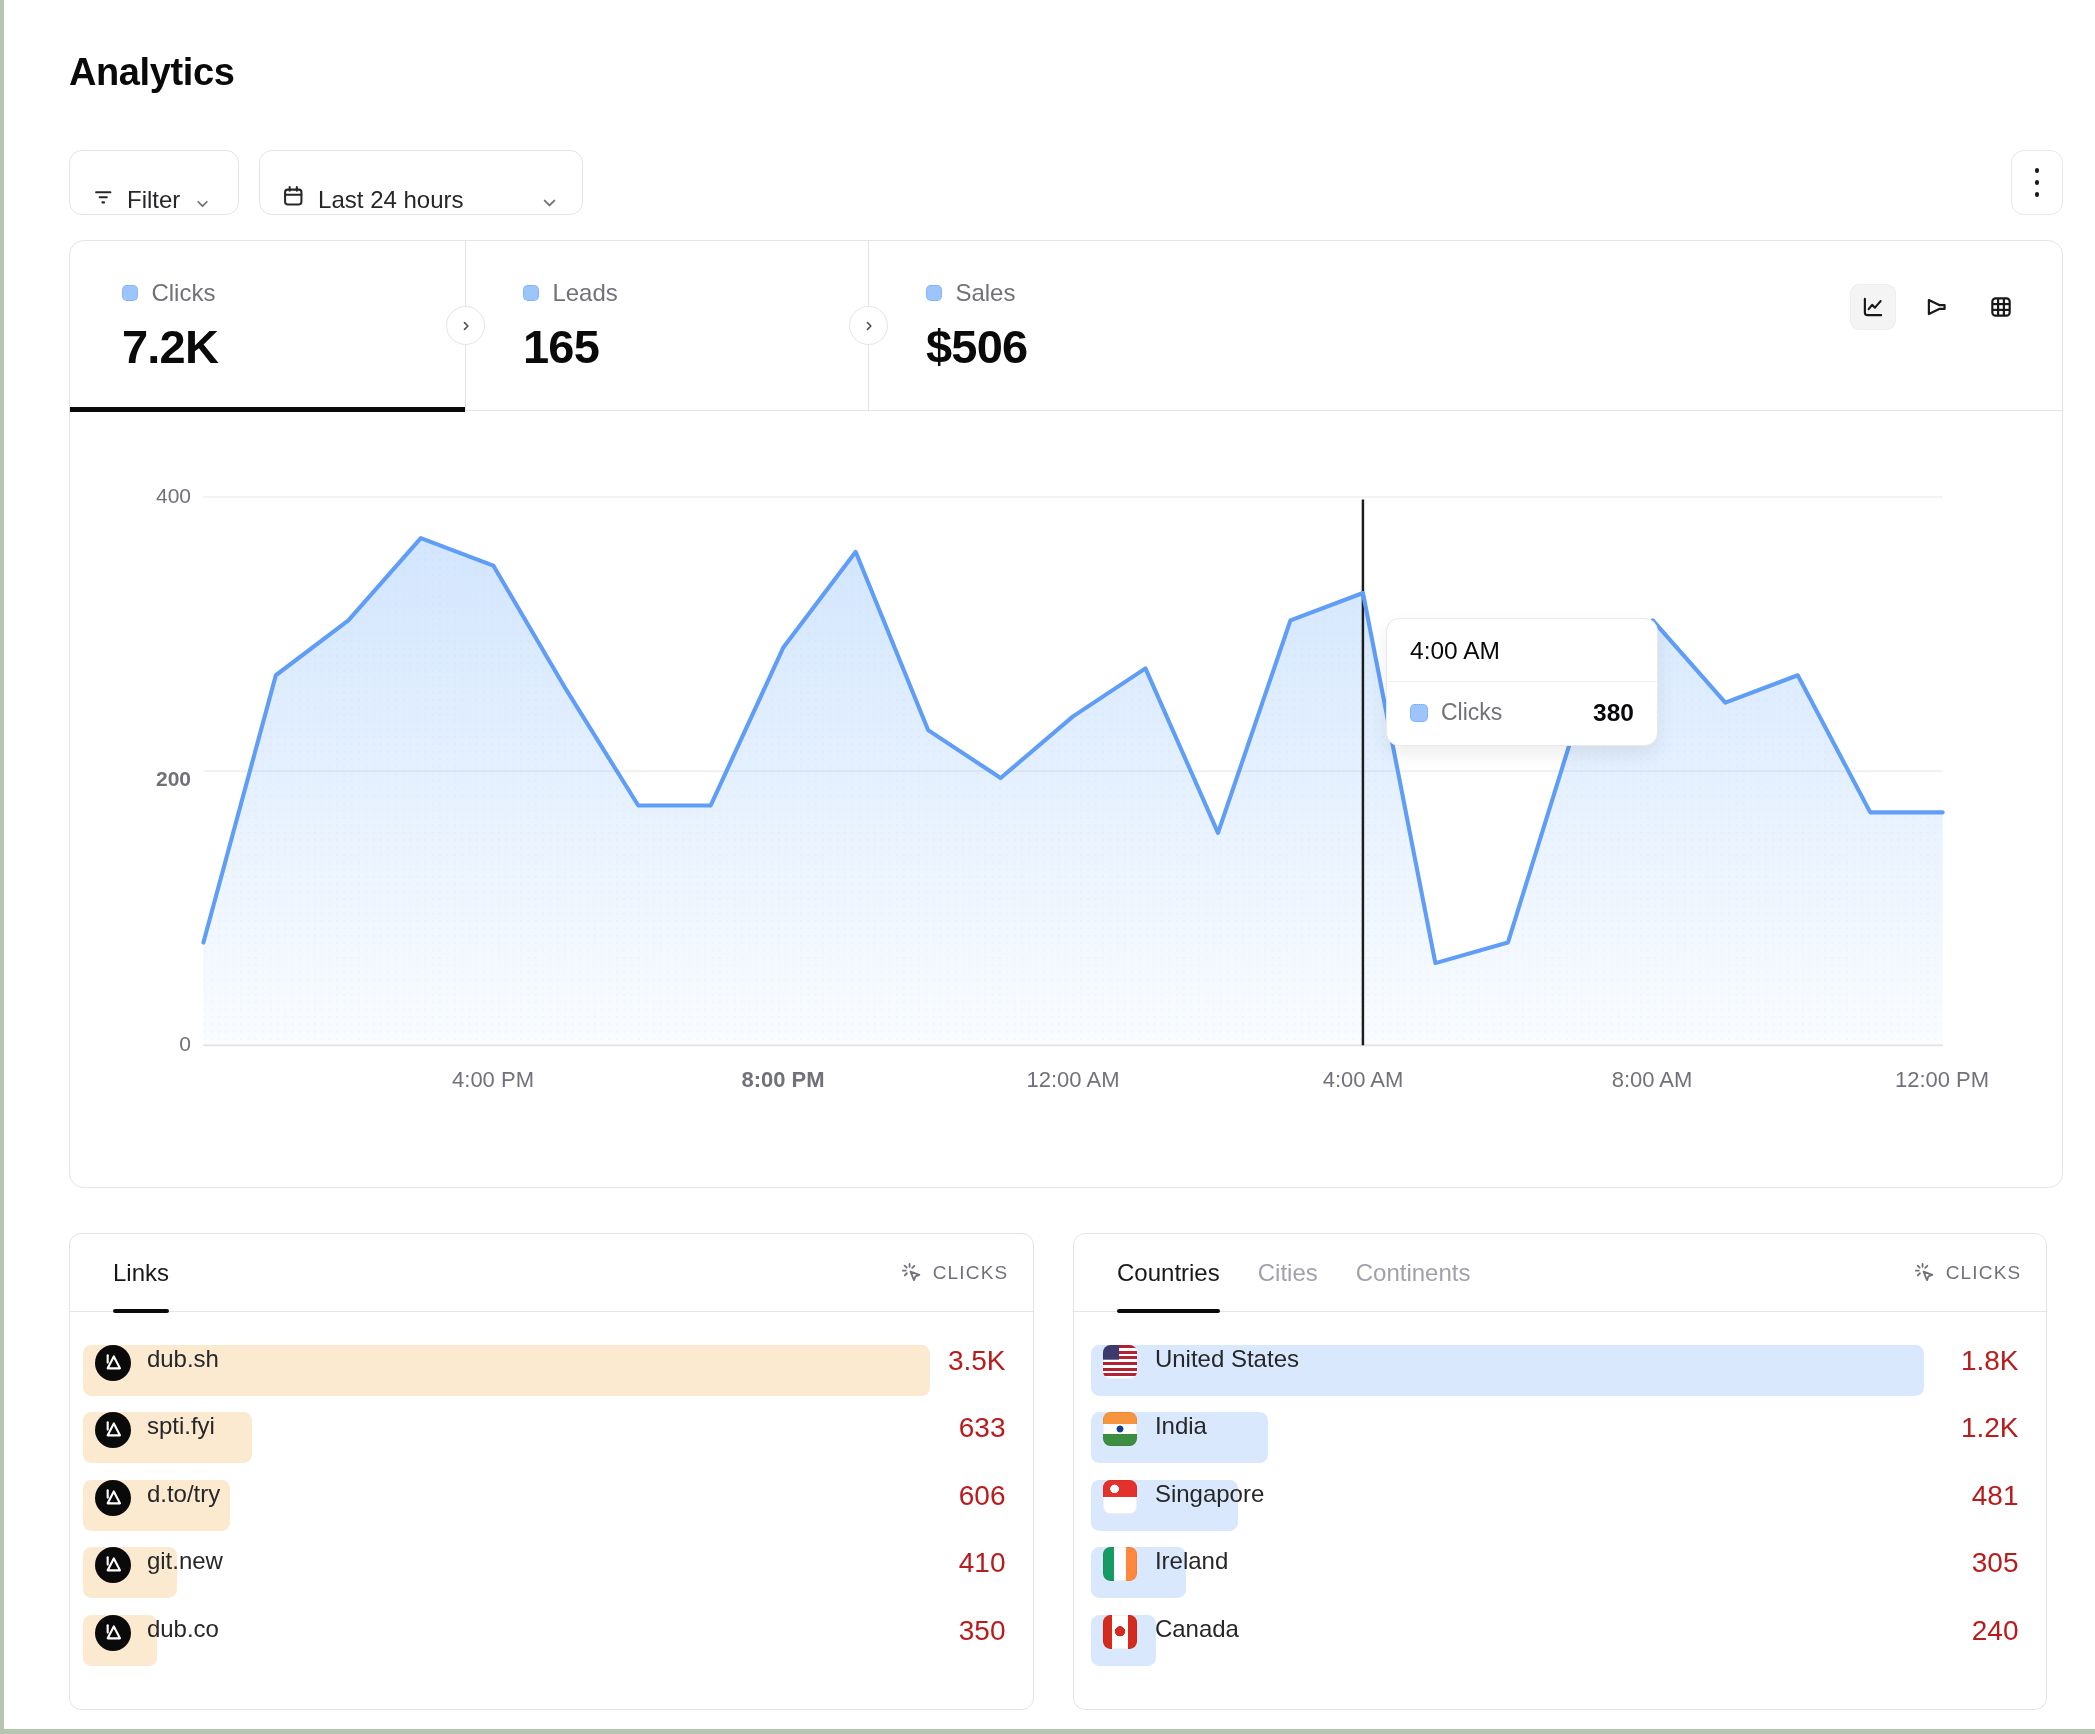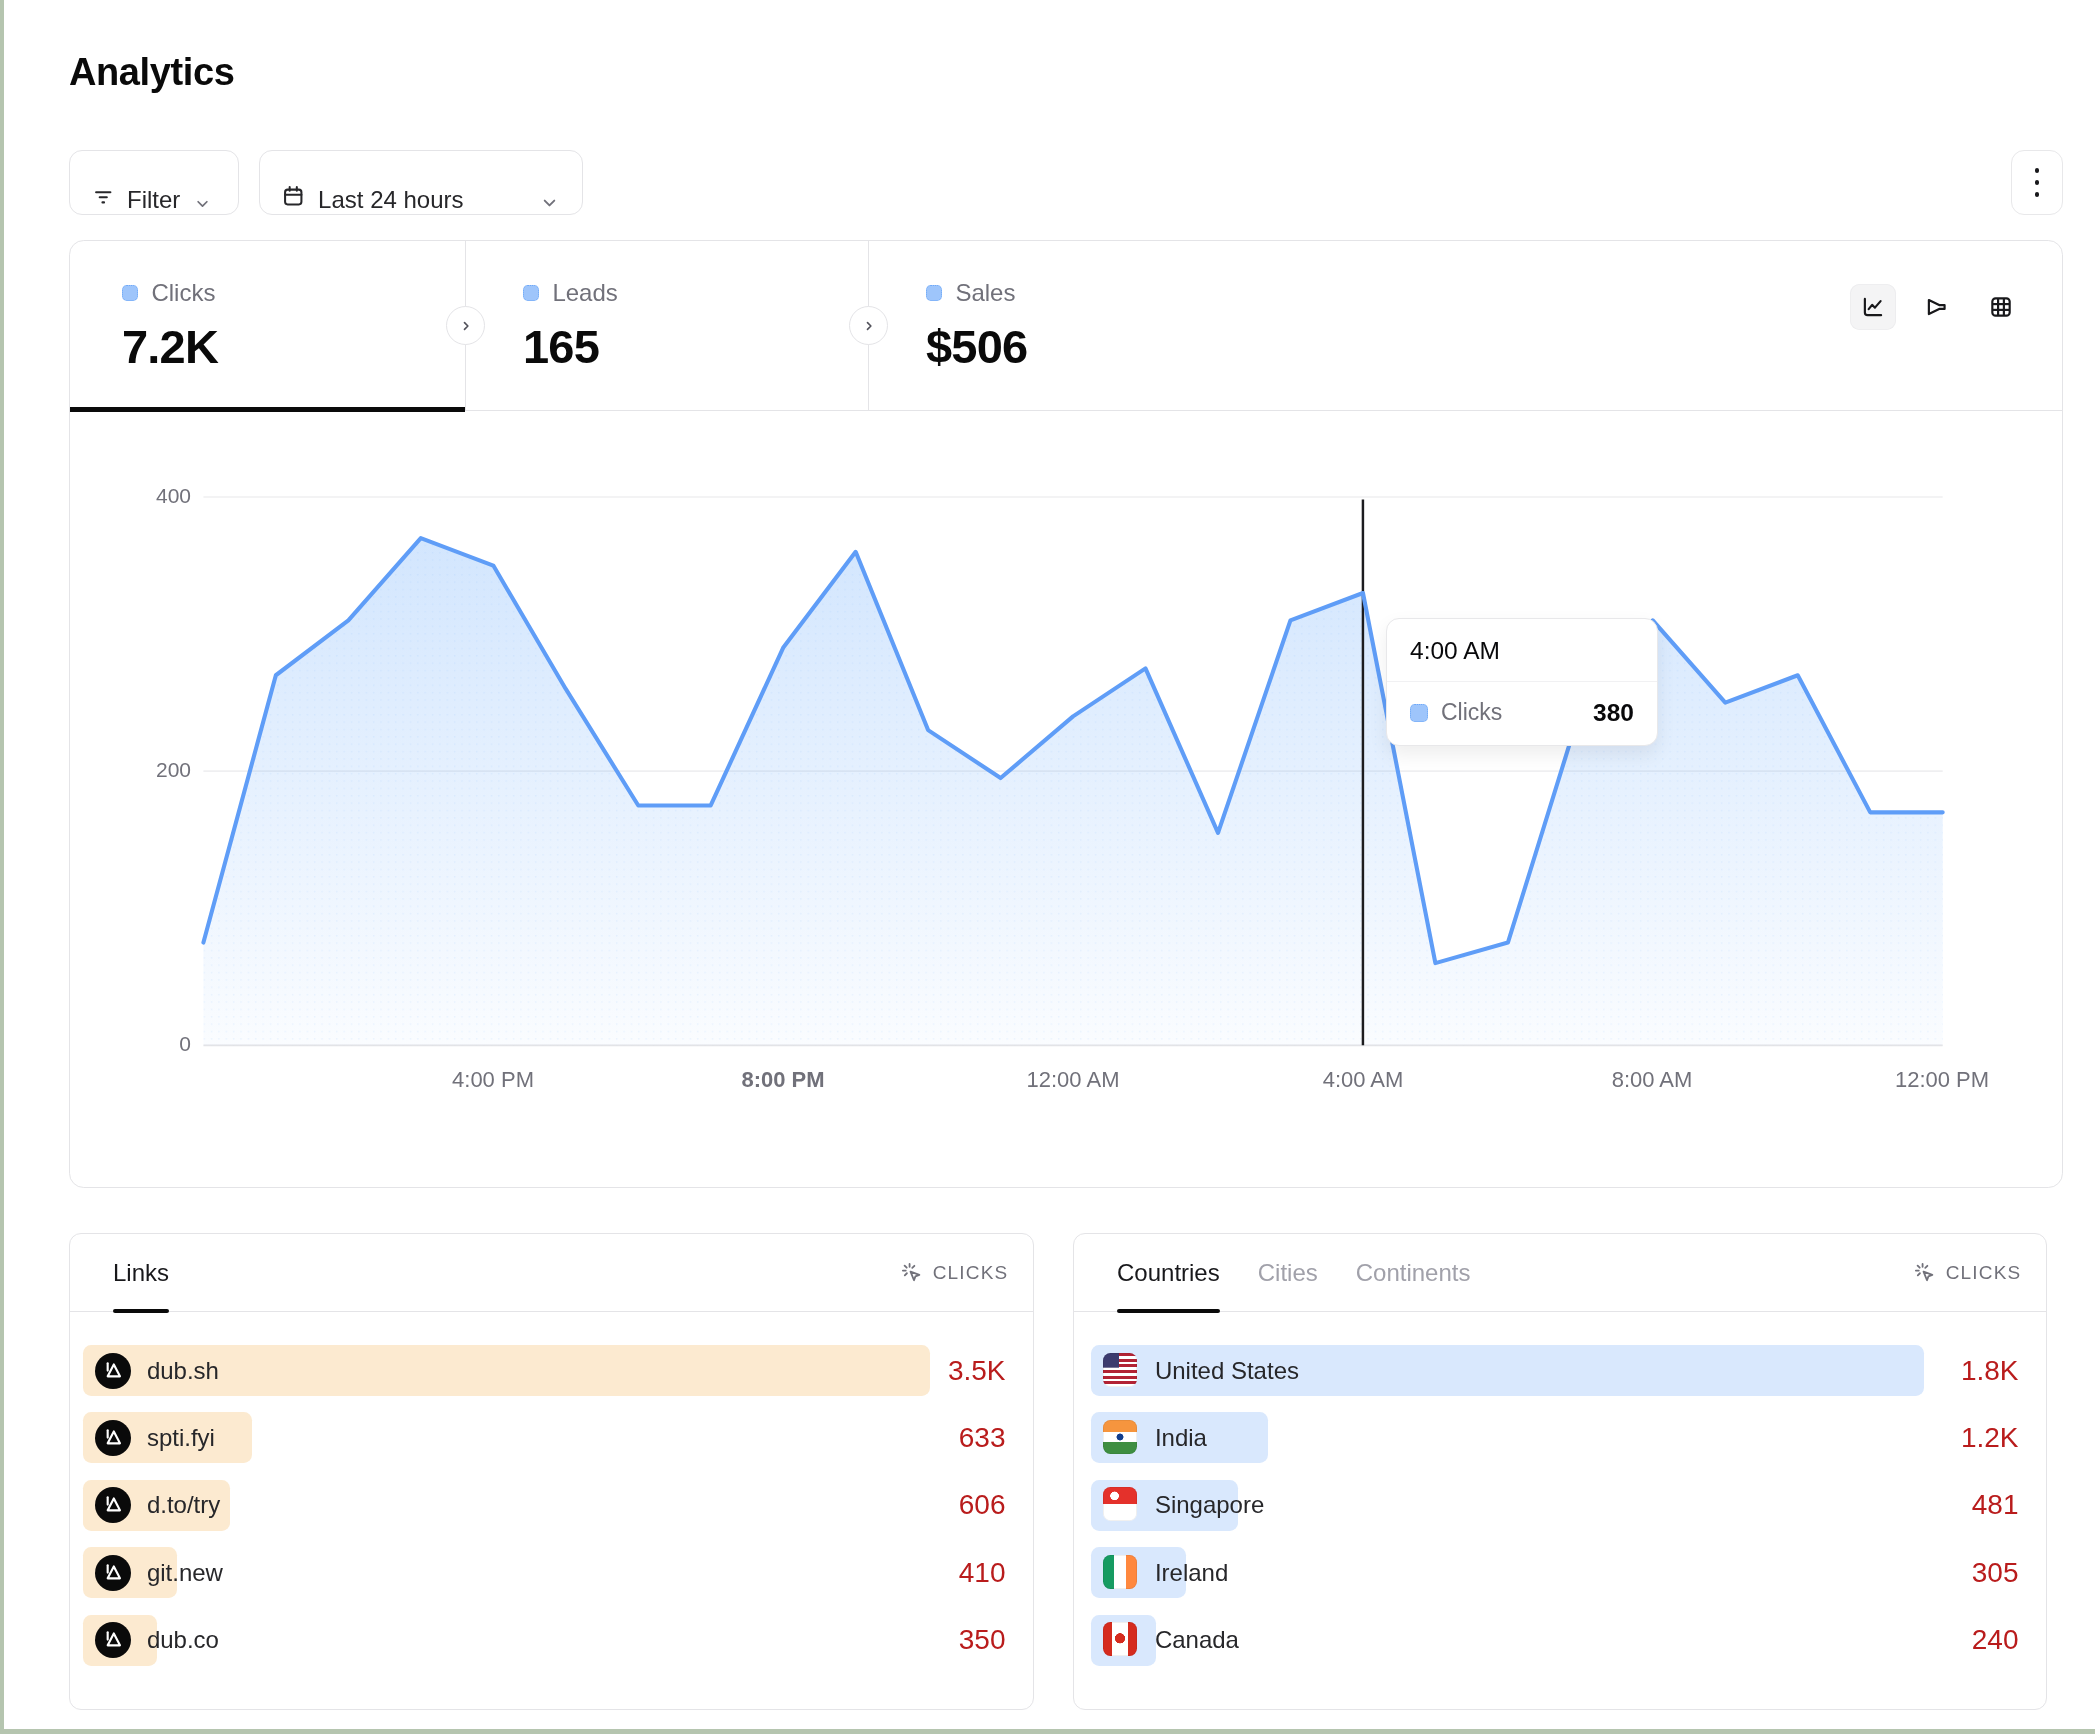--- a/index.html
+++ b/index.html
@@ -69,21 +69,21 @@
   .panel-header { position: relative; display: flex; align-items: center; height: 78px; padding: 0 24.5px 0 43px;
     border-bottom: 1.6px solid #e4e4e7; }
   .panel-tabs { display: flex; gap: 38px; height: 100%; }
   .panel-tab { position: relative; display: flex; align-items: center; font-size: 24px; color: #a1a1aa; cursor: pointer; }
   .panel-tab.active { color: #18181b; font-weight: 500; }
   .panel-tab.active::after { content:""; position: absolute; left: 0; right: 0; bottom: -1.6px; height: 4.1px; background: #0a0a0a; border-radius: 2.5px; }
   .metric { margin-left: auto; display: flex; align-items: center; gap: 9.8px; font-size: 19px; letter-spacing: 1.2px;
     color: #71717a; cursor: pointer; }
   .rows { padding: 33px 21px 0 13px; display: flex; flex-direction: column; gap: 16.4px; }
   .geo-panel .rows { padding-left: 17px; }
-  .row { position: relative; height: 51px; display: flex; align-items: center; padding: 0 6.5px 0 11.5px; cursor: pointer; }
+  .row { position: relative; height: 51px; display: flex; align-items: flex-start; padding: 0 6.5px 0 11.5px; cursor: pointer; }
   .bar { position: absolute; left: 0; top: 0; bottom: 0; border-radius: 8.2px; z-index: 0; }
   .links-panel .bar { background: #fcead0; }
   .geo-panel .bar { background: #d9e8fd; }
   .row-icon { position: relative; z-index: 1; width: 36px; height: 36px; flex: 0 0 auto; display: flex; }
   .row-label { position: relative; z-index: 1; margin-left: 16.4px; font-size: 24px; color: #27272a; }
   .row-value { position: relative; z-index: 1; margin-left: auto; font-size: 28px; color: #b91c1c; }
 
   
   .flag { width: 34px; height: 34px; border-radius: 7.4px; box-shadow: inset 0 0 0 0.8px rgba(0,0,0,0.08); }
   .flag-us { background:
@@ -222,21 +222,21 @@
           <line x1="163" y1="105" x2="2288" y2="105" stroke="#efeff1" stroke-width="2"></line>
           <line x1="163" y1="440" x2="2288" y2="440" stroke="#efeff1" stroke-width="2"></line>
           <line x1="163" y1="775" x2="2288" y2="775" stroke="#e4e4e7" stroke-width="2"></line>
           <path d="M163.0,775 L163.0,649.4 L251.5,322.8 L340.1,255.8 L428.6,155.3 L517.2,188.8 L605.7,339.5 L694.3,481.9 L782.8,481.9 L871.3,289.3 L959.9,172.0 L1048.4,389.8 L1137.0,448.4 L1225.5,373.0 L1314.0,314.4 L1402.6,515.4 L1491.1,255.8 L1579.7,222.3 L1668.2,674.5 L1756.8,649.4 L1845.3,364.6 L1933.8,255.8 L2022.4,356.3 L2110.9,322.8 L2199.5,490.3 L2288.0,490.3 L2288.0,775 Z" fill="url(#areaGrad)"></path>
           <path d="M163.0,775 L163.0,649.4 L251.5,322.8 L340.1,255.8 L428.6,155.3 L517.2,188.8 L605.7,339.5 L694.3,481.9 L782.8,481.9 L871.3,289.3 L959.9,172.0 L1048.4,389.8 L1137.0,448.4 L1225.5,373.0 L1314.0,314.4 L1402.6,515.4 L1491.1,255.8 L1579.7,222.3 L1668.2,674.5 L1756.8,649.4 L1845.3,364.6 L1933.8,255.8 L2022.4,356.3 L2110.9,322.8 L2199.5,490.3 L2288.0,490.3 L2288.0,775 Z" fill="url(#dots)"></path>
           <line x1="1579.6666666666667" y1="108" x2="1579.6666666666667" y2="775" stroke="#1c1c1f" stroke-width="3"></line>
           <polyline points="163.0,649.4 251.5,322.8 340.1,255.8 428.6,155.3 517.2,188.8 605.7,339.5 694.3,481.9 782.8,481.9 871.3,289.3 959.9,172.0 1048.4,389.8 1137.0,448.4 1225.5,373.0 1314.0,314.4 1402.6,515.4 1491.1,255.8 1579.7,222.3 1668.2,674.5 1756.8,649.4 1845.3,364.6 1933.8,255.8 2022.4,356.3 2110.9,322.8 2199.5,490.3 2288.0,490.3" fill="none" stroke="#5f9df7" stroke-width="5" stroke-linejoin="round" stroke-linecap="round"></polyline>
         </svg>
 
       <span class="y-tick" style="top: 73px;">400</span>
-      <span class="y-tick" style="top: 347px;">200</span>
+      <span class="y-tick" style="top: 356px; font-weight: bold;">200</span>
       <span class="y-tick" style="top: 621px;">0</span>
 
       <span class="x-tick" style="left: 423px;">4:00 PM</span>
       <span class="x-tick" style="left: 713px; font-weight: bold;">8:00 PM</span>
       <span class="x-tick" style="left: 1003px;">12:00 AM</span>
       <span class="x-tick" style="left: 1293px;">4:00 AM</span>
       <span class="x-tick" style="left: 1582px;">8:00 AM</span>
       <span class="x-tick" style="left: 1872px;">12:00 PM</span>
 
       <div class="chart-tooltip" id="chart-tooltip" style="left: 1316px; top: 207px;">

